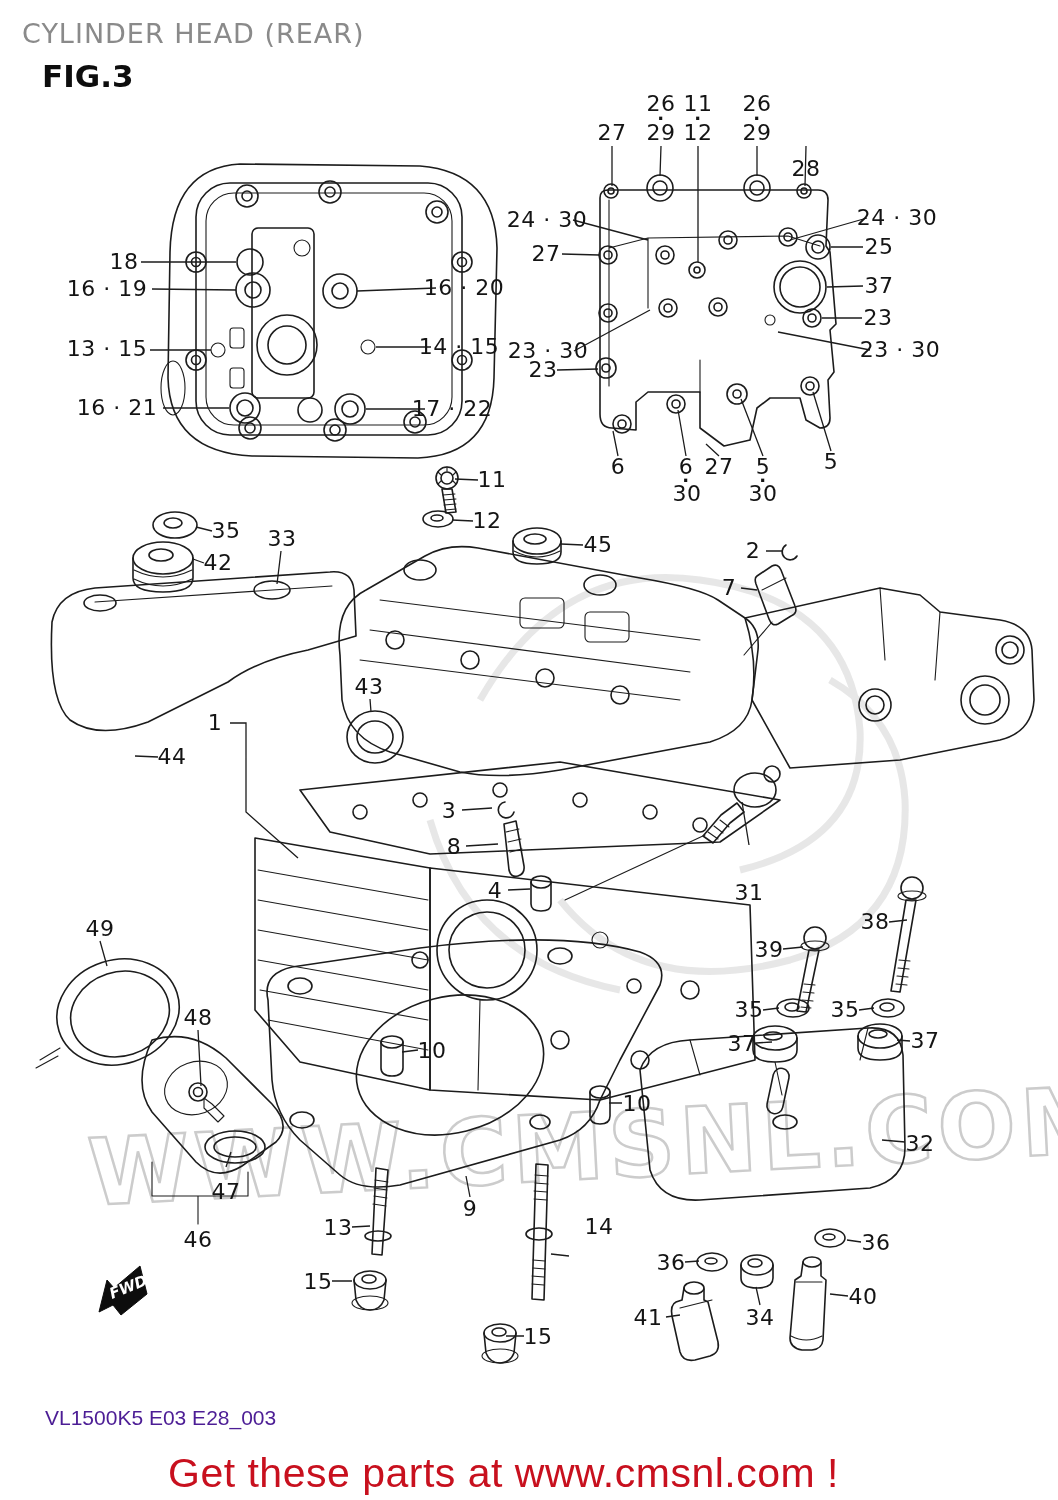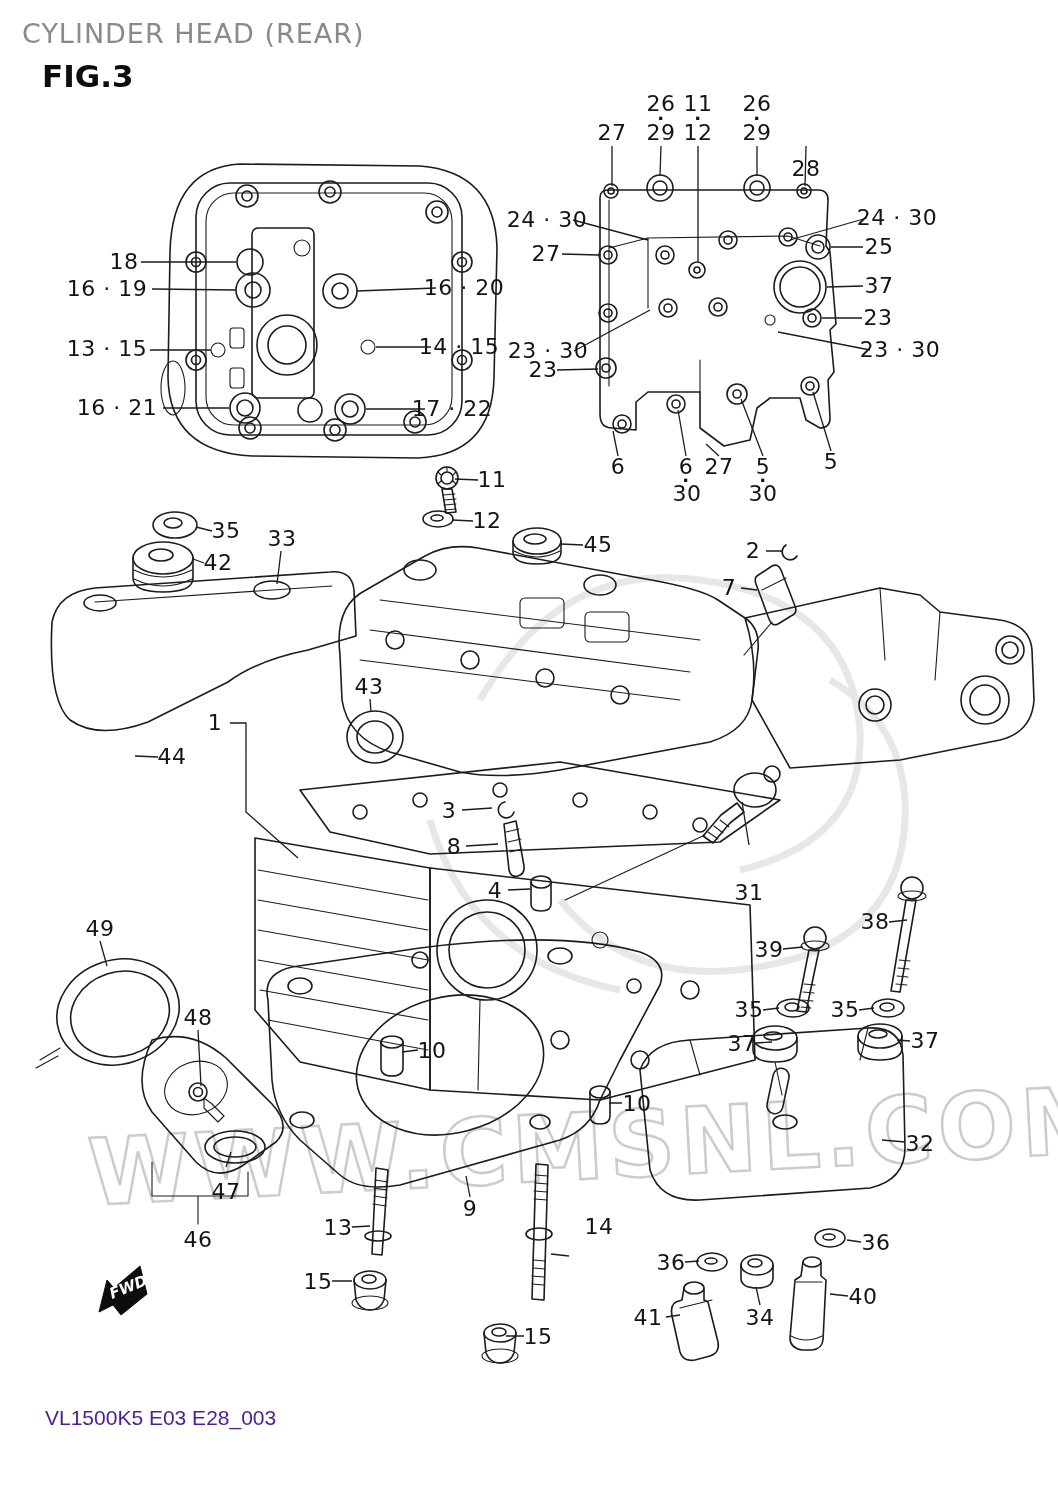--- a/index.html
+++ b/index.html
@@ -454,13 +454,14 @@
       <div class="callout" style="left: 584px; top: 1227px; margin-left: 15px;">14</div>
       <div class="callout" style="left: 538px; top: 1337px;">15</div>
       <div class="callout" style="left: 671px; top: 1263px;">36</div>
       <div class="callout" style="left: 876px; top: 1243px;">36</div>
       <div class="callout" style="left: 620px; top: 1318px; margin-left: 28px;">41</div>
       <div class="callout" style="left: 760px; top: 1318px;">34</div>
       <div class="callout" style="left: 863px; top: 1297px;">40</div>
     </div>
 
   <div class="footer-code">VL1500K5 E03 E28_003</div>
+  <div class="promo">Get these parts at www.cmsnl.com !</div>
 </div>
 
 </body></html>

